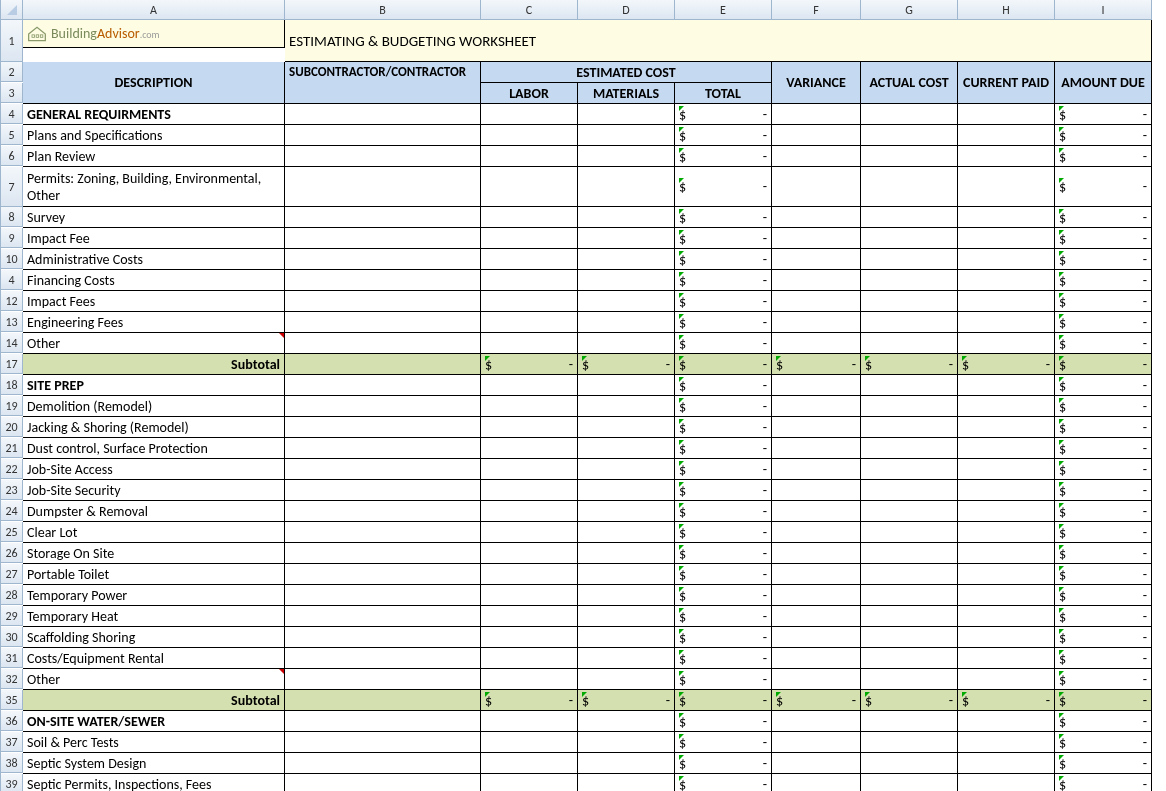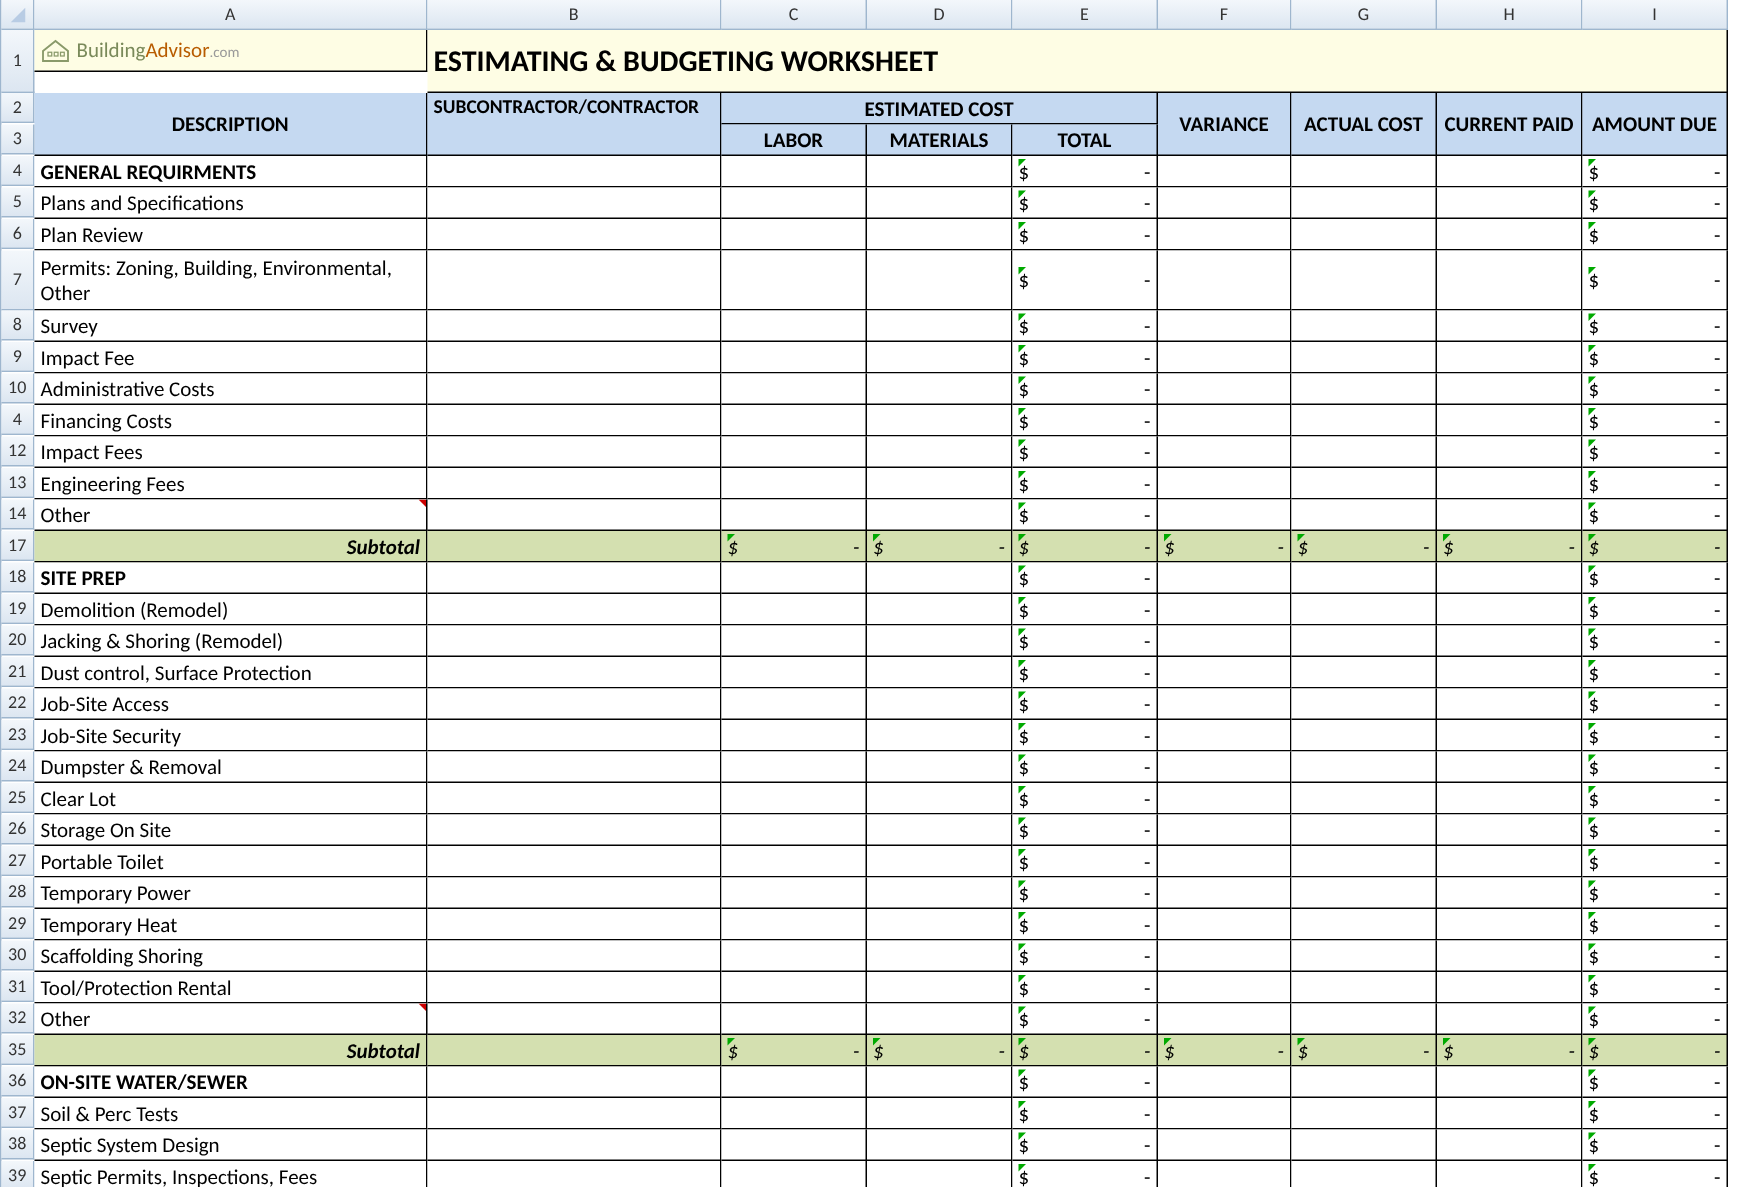--- a/index.html
+++ b/index.html
@@ -35,25 +35,25 @@
     height: 21px;
     display: flex;
     align-items: center;
     overflow: hidden;
     white-space: nowrap;
     background: #fff;
   }
   .cell.tall { height: 40px; white-space: normal; align-items: center; }
   .cell.yellow { background: #fefde4; }
   .cell.blue { background: #c5d9f1; }
-  .cell.green { background: #d4e0b0; font-style: italic; }
+  .cell.green { background: #d4e0b0; }
   .cell.bold { font-weight: bold; }
   .cell.center { justify-content: center; text-align: center; }
   .cell.right { justify-content: flex-end; text-align: right; }
-  .cell.title { font-size: 20px; font-weight: bold; }
+  .cell.title { font-size: 15px; font-weight: normal; }
   .money {
     display: flex;
     justify-content: space-between;
     width: 100%;
   }
   .money .sym { }
   .money .val { }
   .logo-wrap {
     display: flex;
     align-items: center;
@@ -651,21 +651,21 @@
     <div class="cell" style=""></div>
     <div class="cell" style=""></div>
     <div class="cell" style=""></div>
     <div class="cell" style="">
       <span class="money green-tri">
         <span class="sym">$</span>
         <span class="val">-</span>
       </span>
     </div>
     <div class="rowhdr" style="">31</div>
-    <div class="cell" style="">Tool/Protection Rental</div>
+    <div class="cell" style="">Costs/Equipment Rental</div>
     <div class="cell" style=""></div>
     <div class="cell" style=""></div>
     <div class="cell" style=""></div>
     <div class="cell" style="">
       <span class="money green-tri">
         <span class="sym">$</span>
         <span class="val">-</span>
       </span>
     </div>
     <div class="cell" style=""></div>

